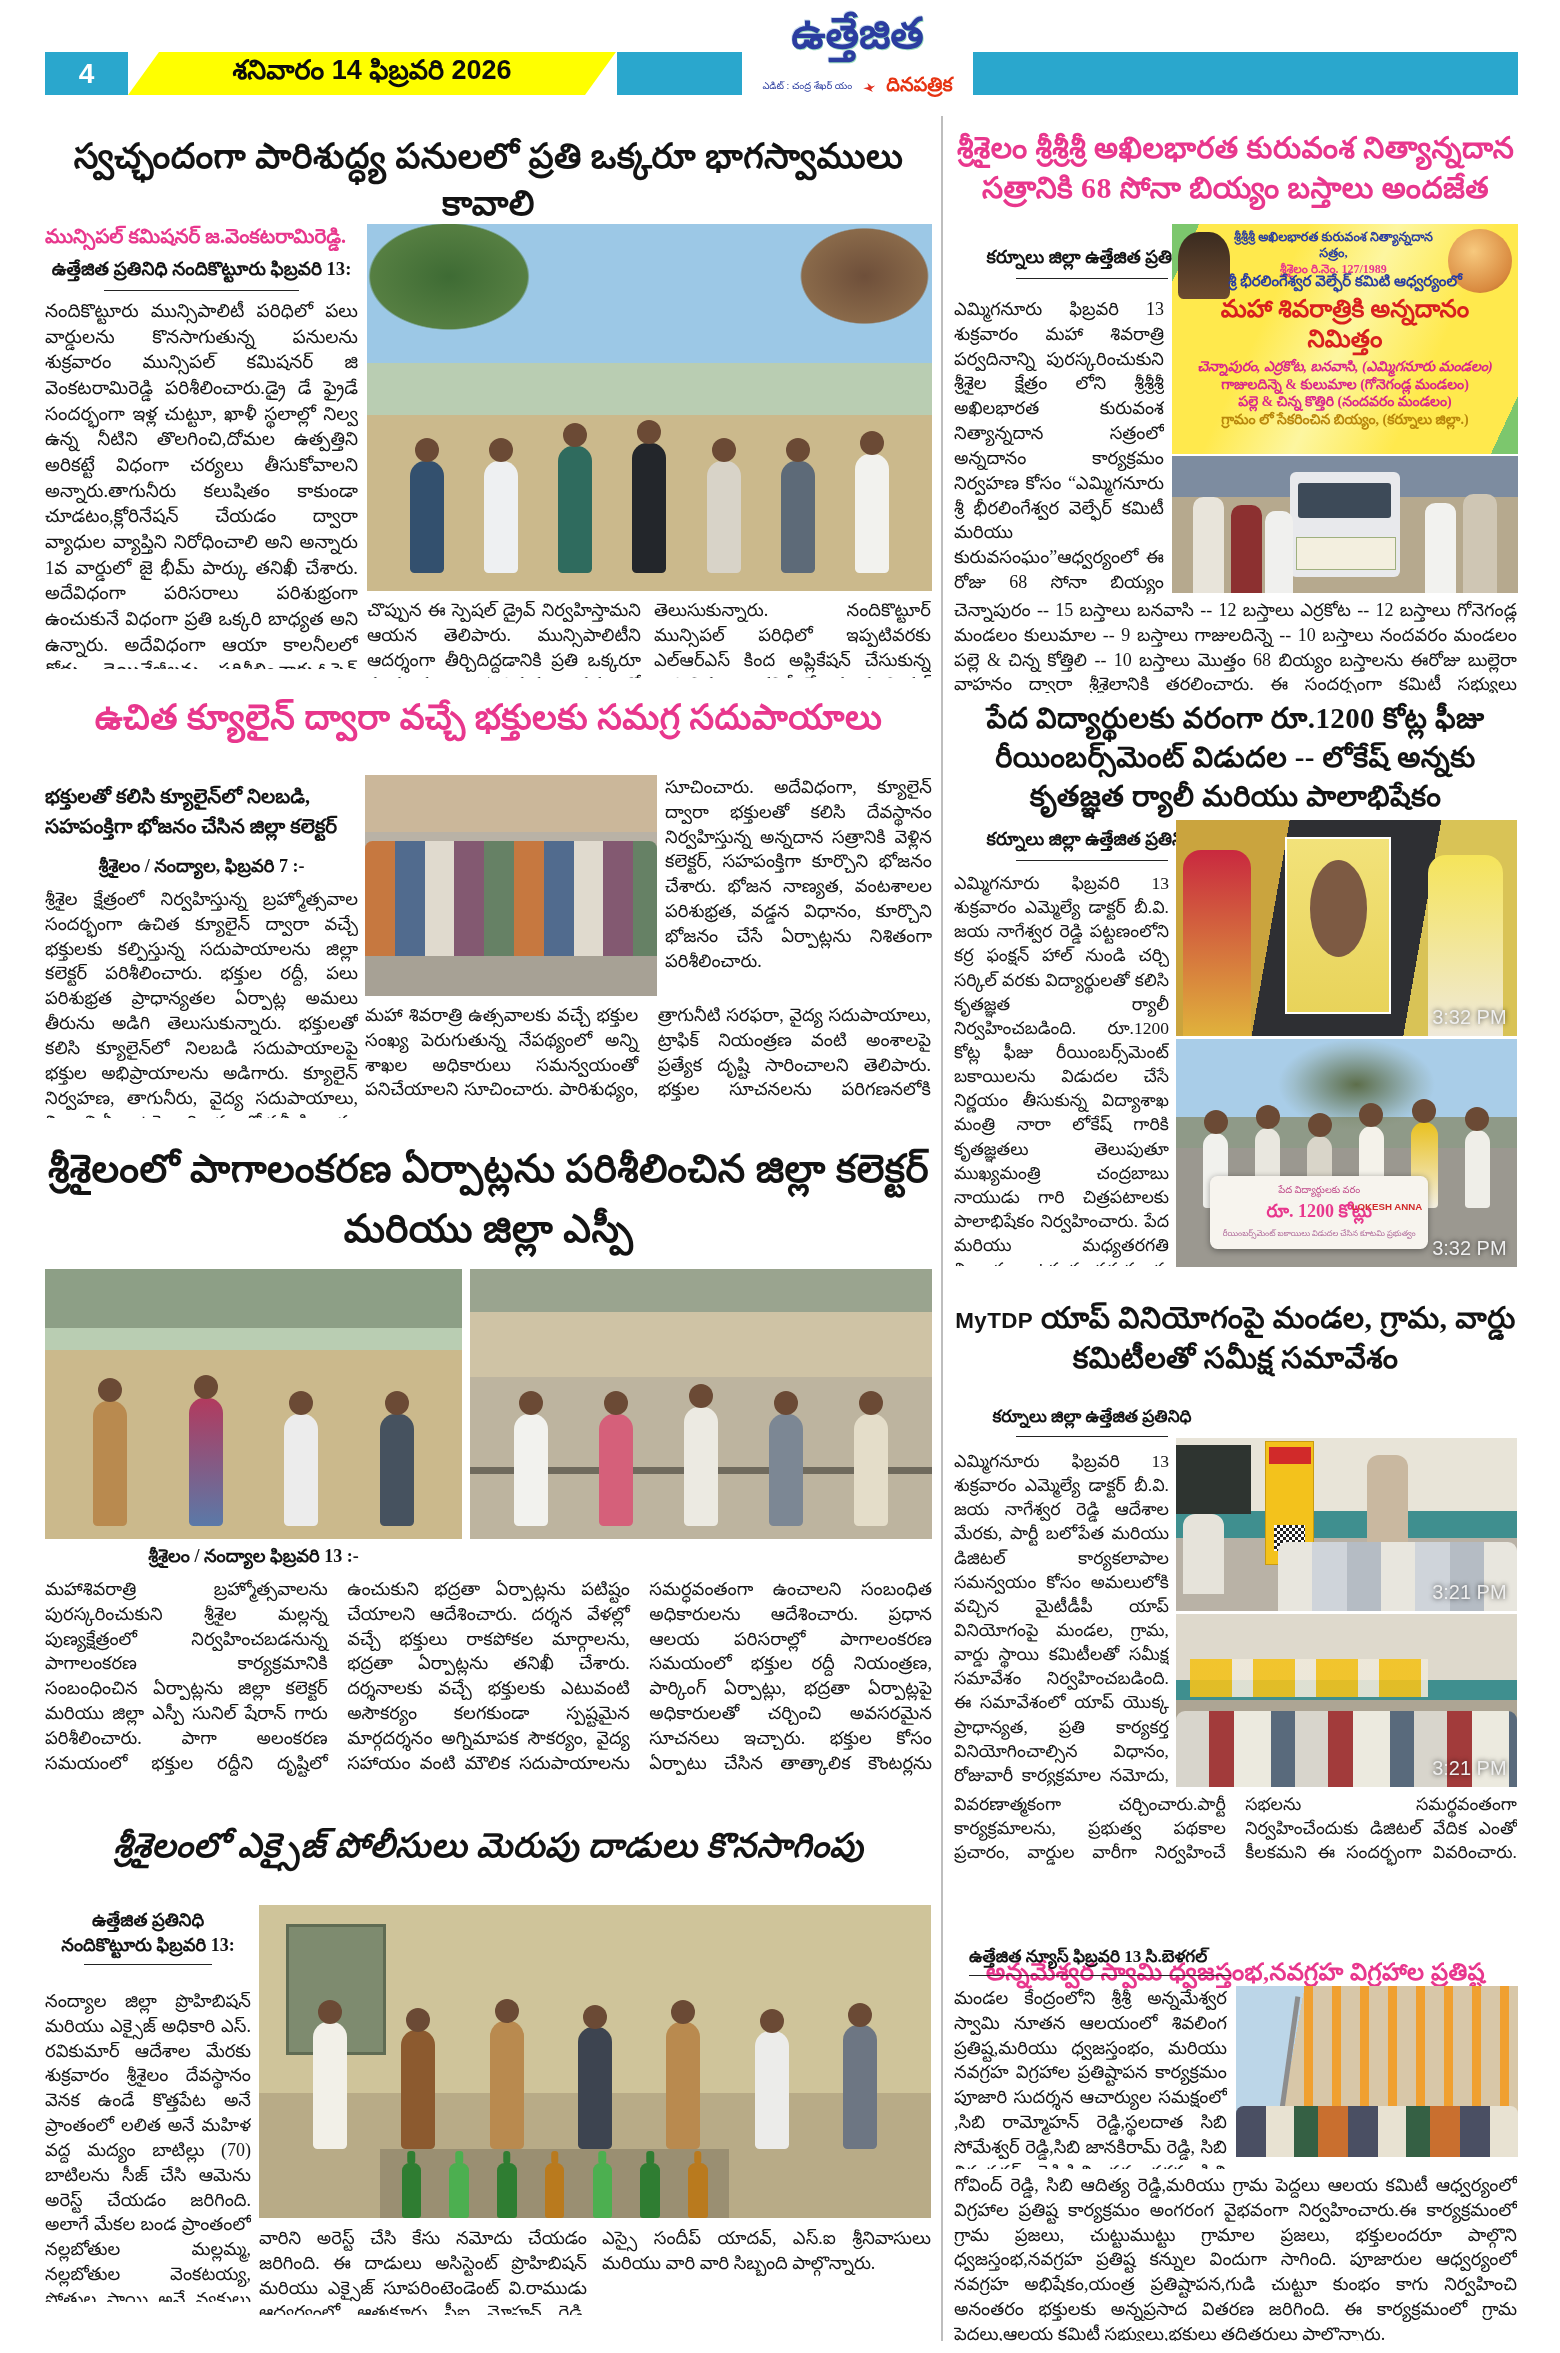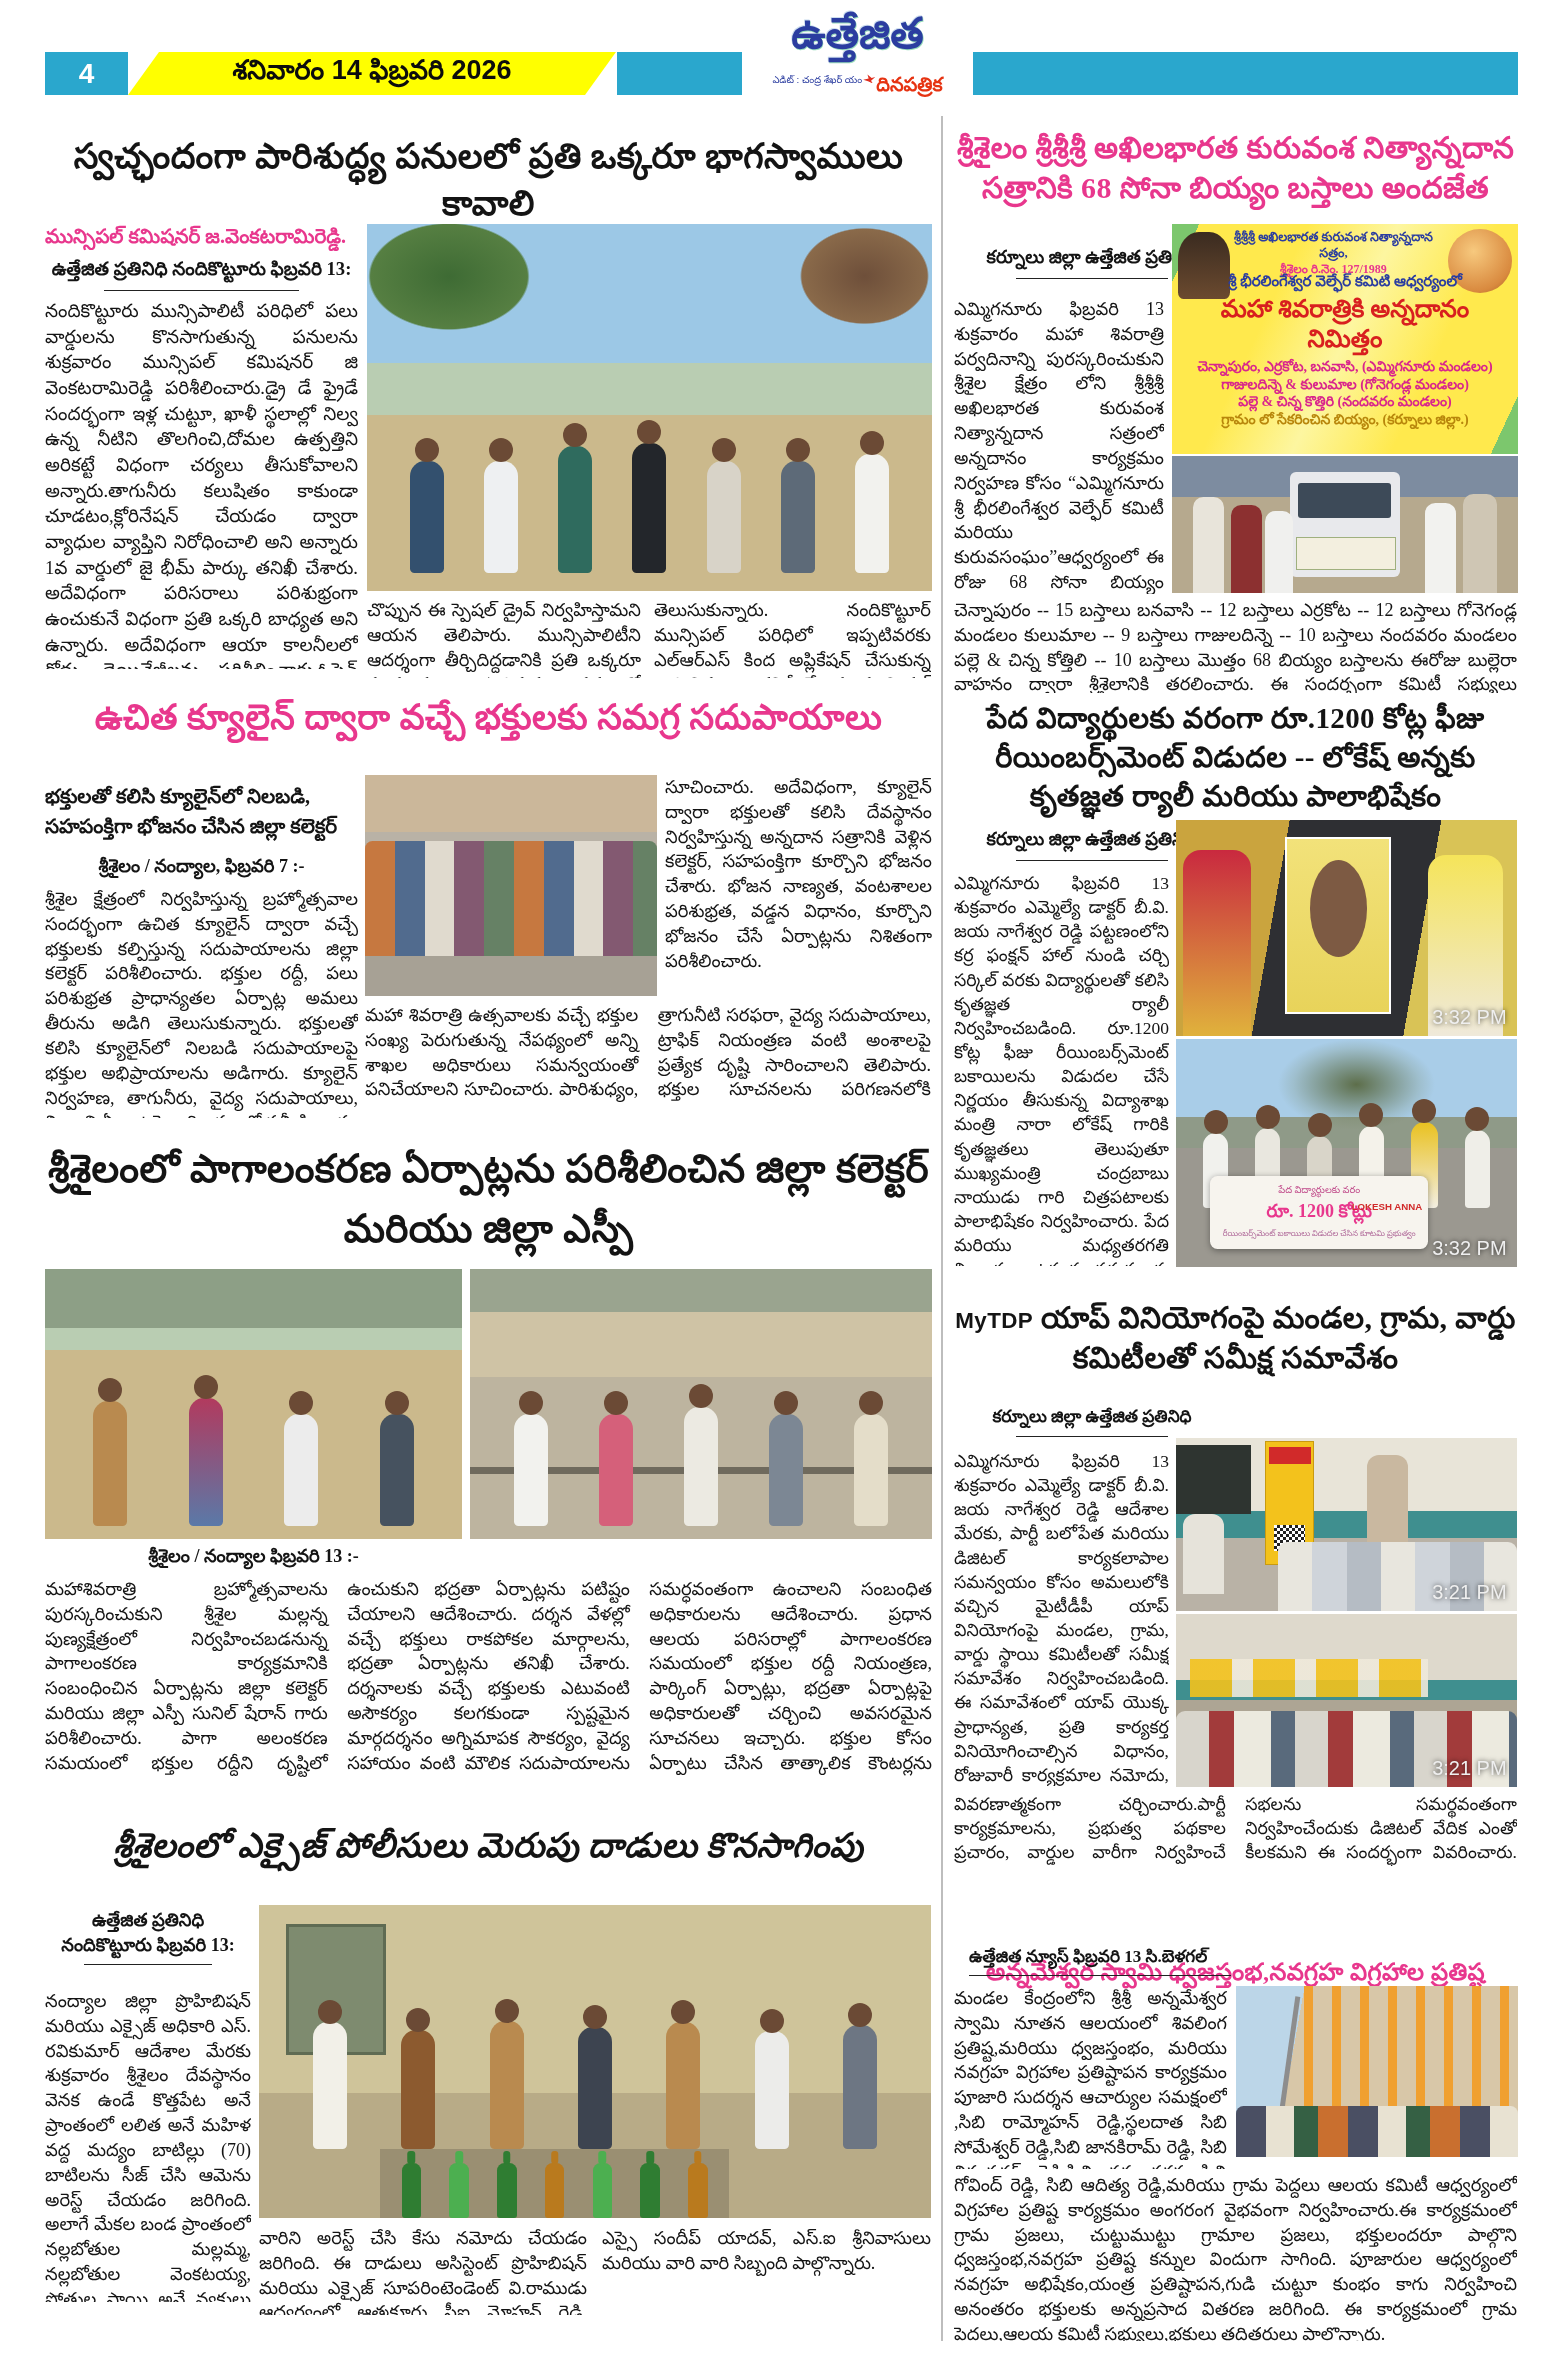--- a/index.html
+++ b/index.html
@@ -39,21 +39,21 @@
     </div>
     <div class="abs" style="left:83px;top:0;width:488px;height:43px;background:#ffff00;clip-path:polygon(31px 0,100% 0,calc(100% - 31px) 100%,0 100%);display:flex;align-items:center;justify-content:center;">
       <span class="b" style="font:bold 27px 'Liberation Sans',sans-serif;color:#0c0c0c;">శనివారం 14 ఫిబ్రవరి 2026</span>
     </div>
     <div class="abs bluebar" style="left:572px;top:0;width:125px;height:43px;"></div>
     <div class="abs bluebar" style="left:924px;top:0;width:549px;height:43px;"></div>
   </div>
 
   <div class="abs" style="left:742px;top:10.4px;width:231px;height:92px;background:#fff;display:flex;flex-direction:column;align-items:center;justify-content:center;z-index:3;">
     <div style="font:bold 43px 'Liberation Serif',serif;color:#2b3da0;text-shadow:0.7px 0.7px 0 #9db,-0.7px -0.7px 0 #cde;line-height:1;">ఉత్తేజిత</div>
-    <div style="display:flex;align-items:flex-start;gap:1px;margin-top:19px;">
+    <div style="display:flex;align-items:center;gap:11px;margin-top:19px;">
       <span style="font:9.7px 'Liberation Sans',sans-serif;color:#2b3da0;">ఎడిట్ : చంద్ర శేఖర్ యం</span>
       <span style="width:12px;height:9px;background:#e03020;display:inline-block;clip-path:polygon(0 60%,45% 45%,35% 0,70% 40%,100% 30%,65% 70%,80% 100%,40% 75%);"></span>
       <span style="font:bold 19.4px 'Liberation Serif',serif;color:#e63312;">దినపత్రిక</span>
     </div>
   </div>
 
   <div class="vdiv" style="left:941px;top:116px;height:2225px;"></div>
 
   <div class="abs hl" style="left:45px;top:134px;width:887px;font-size:35px;">స్వచ్ఛందంగా పారిశుద్ధ్య పనులలో ప్రతి ఒక్కరూ భాగస్వాములు కావాలి</div>
   <div class="abs c b pink" style="left:45px;top:225px;width:313px;font-size:20px;">మున్సిపల్ కమిషనర్ జ.వెంకటరామిరెడ్డి.</div>
@@ -87,21 +87,21 @@
   <div class="photo" style="left:1172px;top:224px;width:346px;height:230px;background:linear-gradient(115deg,#7cc76d 0 6%,#ffe94d 6% 30%,#fdf6a0 50%,#ffe94d 72% 94%,#7cc76d 94%);">
     <div class="abs" style="right:6px;top:4.5px;width:64px;height:64px;border-radius:50%;background:radial-gradient(circle at 40% 35%,#f7c97e,#d98a3f 70%,#a85c22);"></div>
     <div class="abs" style="left:6px;top:7.5px;width:52px;height:67px;border-radius:40% 40% 10% 10%;background:linear-gradient(#3a2b20,#6b4a2f);"></div>
     <div class="abs" style="left:52px;right:75px;top:6px;">
       <div class="poster-line b" style="font-size:12.7px;color:#2b3da0;">శ్రీశ్రీశ్రీ అఖిలభారత కురువంశ నిత్యాన్నదాన సత్రం,</div>
       <div class="poster-line b" style="font-size:12px;color:#e8378d;">శ్రీశైలం రి.నెం. 127/1989</div>
     </div>
     <div class="abs" style="left:9px;right:9px;top:48px;">
       <div class="poster-line b" style="font-size:15px;color:#2b3da0;">శ్రీ భీరలింగేశ్వర వెల్ఫేర్ కమిటి ఆధ్వర్యంలో</div>
       <div class="poster-line b" style="font-size:24.6px;color:#d81f1f;margin:3px 0;">మహా శివరాత్రికి అన్నదానం నిమిత్తం</div>
-      <div class="poster-line b" style="font-size:14px;color:#d9258c;">చెన్నాపురం, ఎర్రకోట, బనవాసి, (ఎమ్మిగనూరు మండలం)</div>
+      <div class="poster-line b" style="font-size:14px;color:#d9258c;font-style:italic;">చెన్నాపురం, ఎర్రకోట, బనవాసి, (ఎమ్మిగనూరు మండలం)</div>
       <div class="poster-line b" style="font-size:14px;color:#d9258c;">గాజులదిన్నె &amp; కులుమాల (గోనెగండ్ల మండలం)</div>
       <div class="poster-line b" style="font-size:14px;color:#d9258c;">పల్లె &amp; చిన్న కొత్తిరి (నందవరం మండలం)</div>
       <div class="poster-line b" style="font-size:14px;color:#b8860b;">గ్రామం లో సేకరించిన బియ్యం, (కర్నూలు జిల్లా.)</div>
     </div>
   </div>
   <div class="photo" style="left:1172px;top:456px;width:346px;height:137px;background:linear-gradient(#7d8ca0 0 30%,#b6a98e 30% 100%);">
     <div class="abs" style="left:34%;top:12%;width:32%;height:76%;background:#e8e9ec;border-radius:6px;">
       <div class="abs" style="left:8%;top:10%;width:84%;height:34%;background:#3d4a58;border-radius:3px;"></div>
       <div class="abs" style="left:6%;bottom:6%;width:88%;height:30%;background:#f3efdf;border:0.7px solid #9fb07e;"></div>
     </div>

